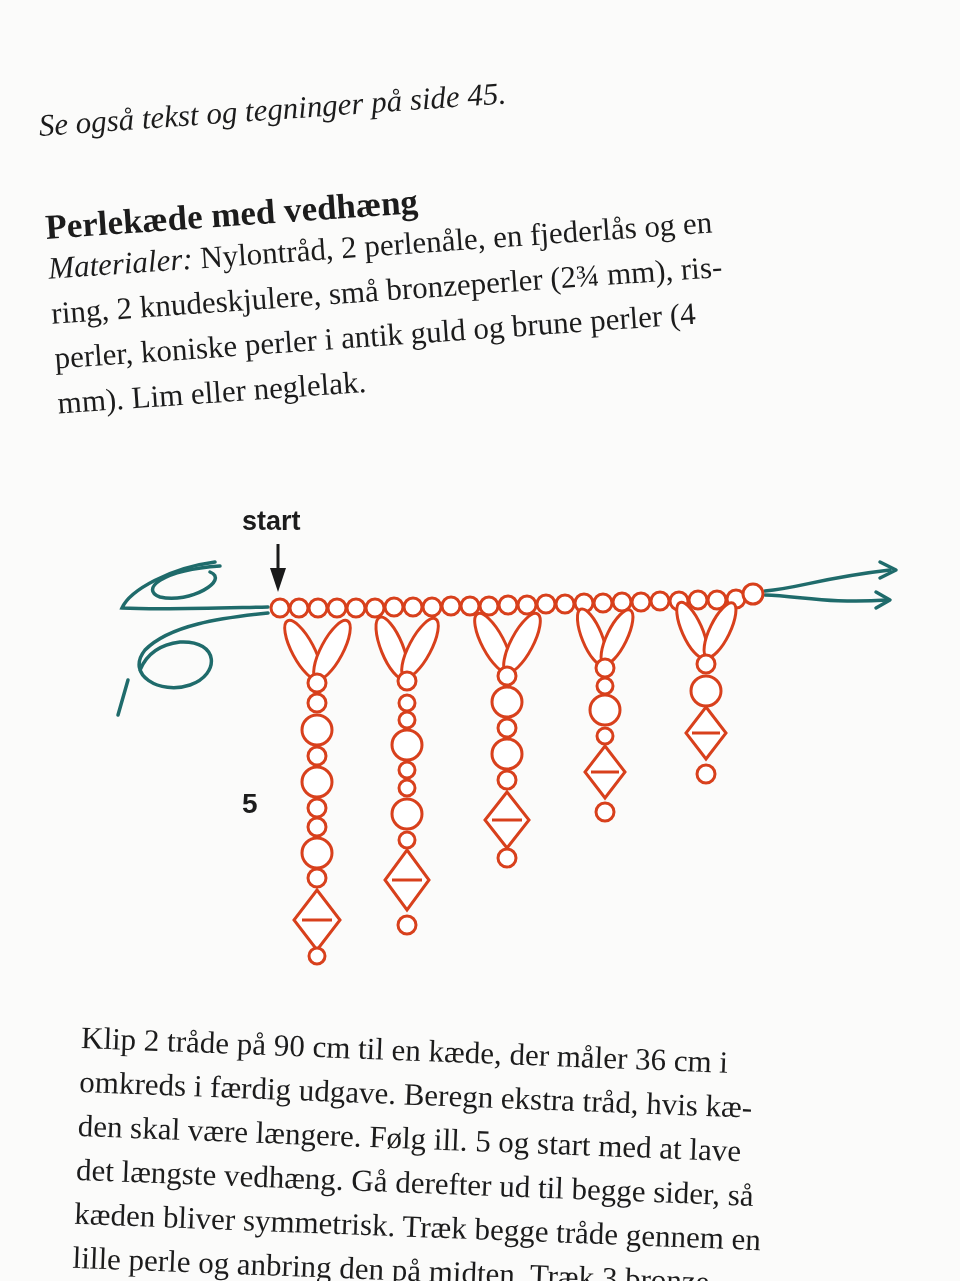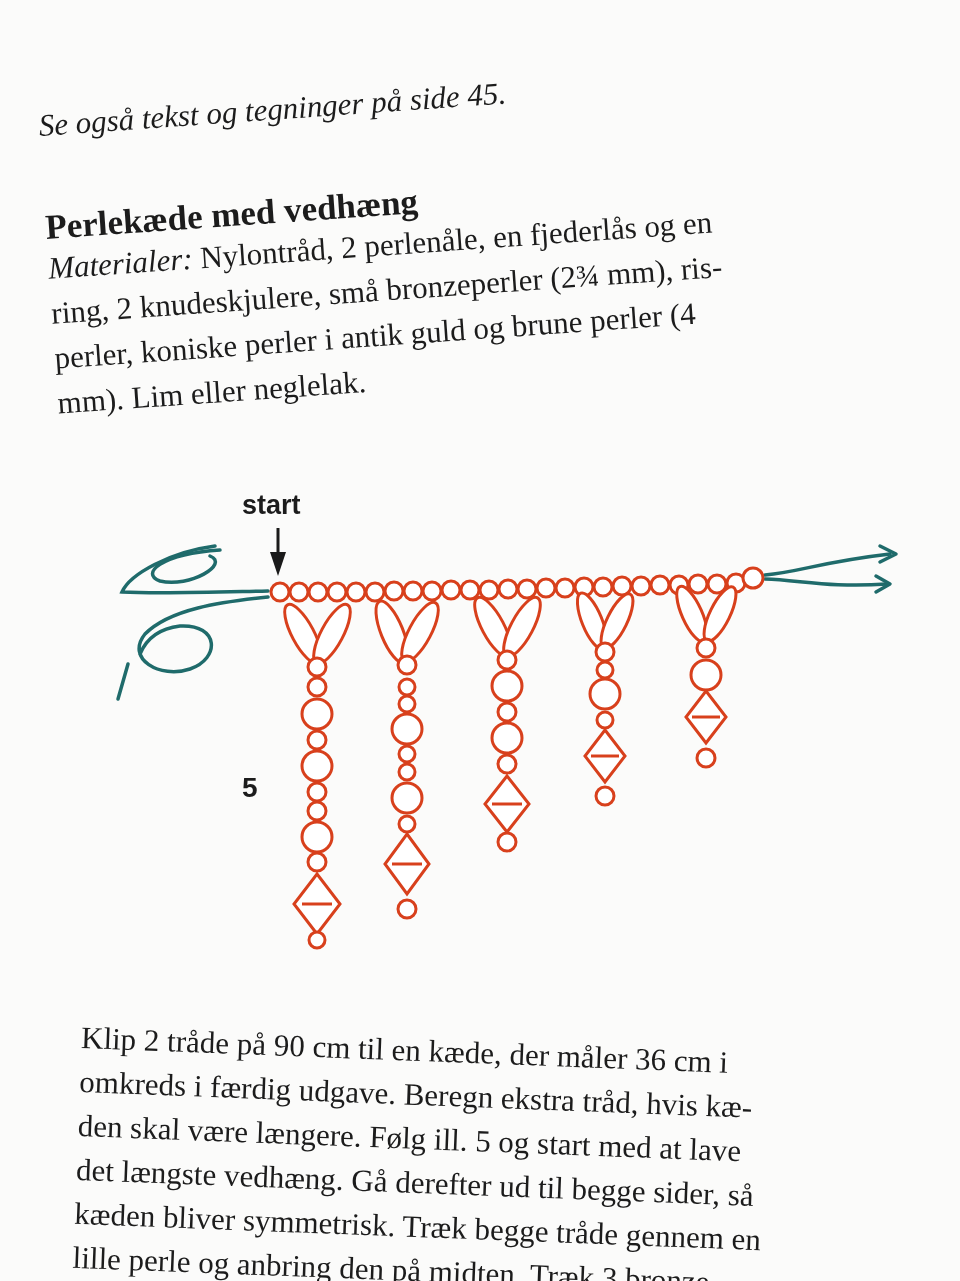--- a/index.html
+++ b/index.html
@@ -24,21 +24,21 @@
   .title {
     font-weight: bold; font-size: 35px; line-height: 40px;
     white-space: nowrap;
   }
   .materials {
     font-size: 31px; line-height: 45px; margin-top: -2px;
   }
   .materials .line { display: block; white-space: nowrap; }
   .materials .label { font-style: italic; }
   .figure {
-    position: absolute; left: 100px; top: 484px; width: 820px; height: 470px;
+    position: absolute; left: 100px; top: 500px; width: 820px; height: 470px;
   }
   .figure svg { position: absolute; left: 0; top: 0; }
   .fig-start {
     position: absolute; left: 142px; top: 6px;
     font-family: "Liberation Sans", "DejaVu Sans", sans-serif;
     font-weight: bold; font-size: 27px;
   }
   .fig-number {
     position: absolute; left: 142px; top: 288px;
     font-family: "Liberation Sans", "DejaVu Sans", sans-serif;

